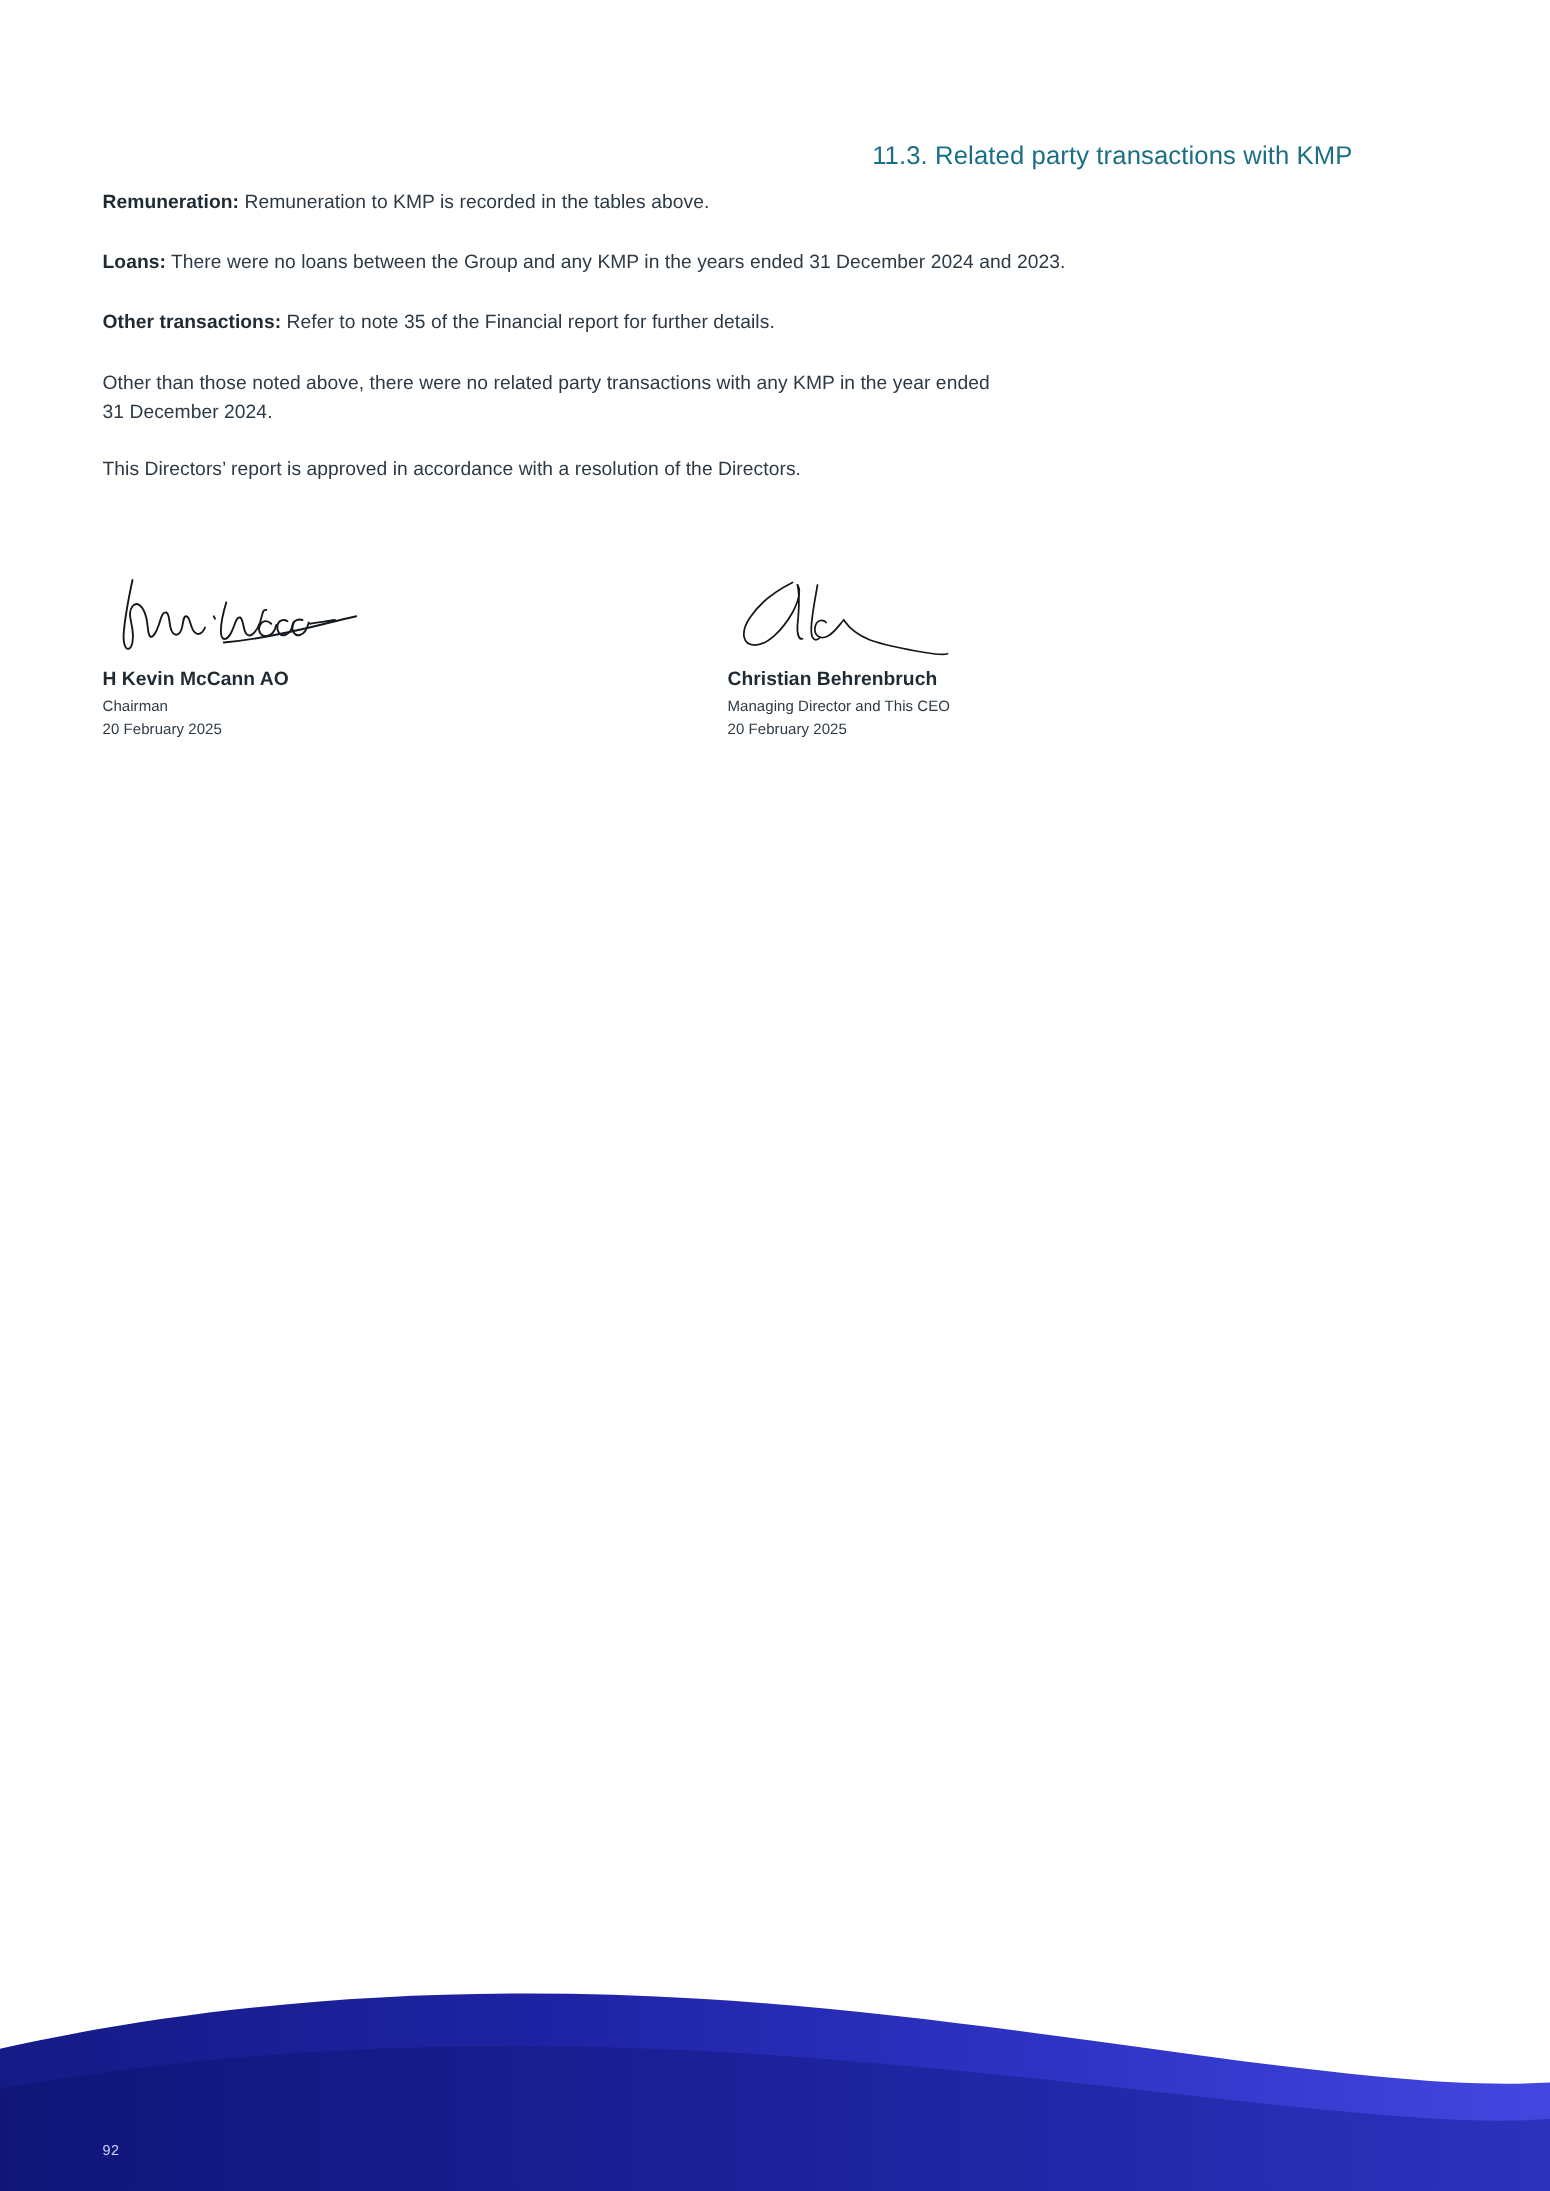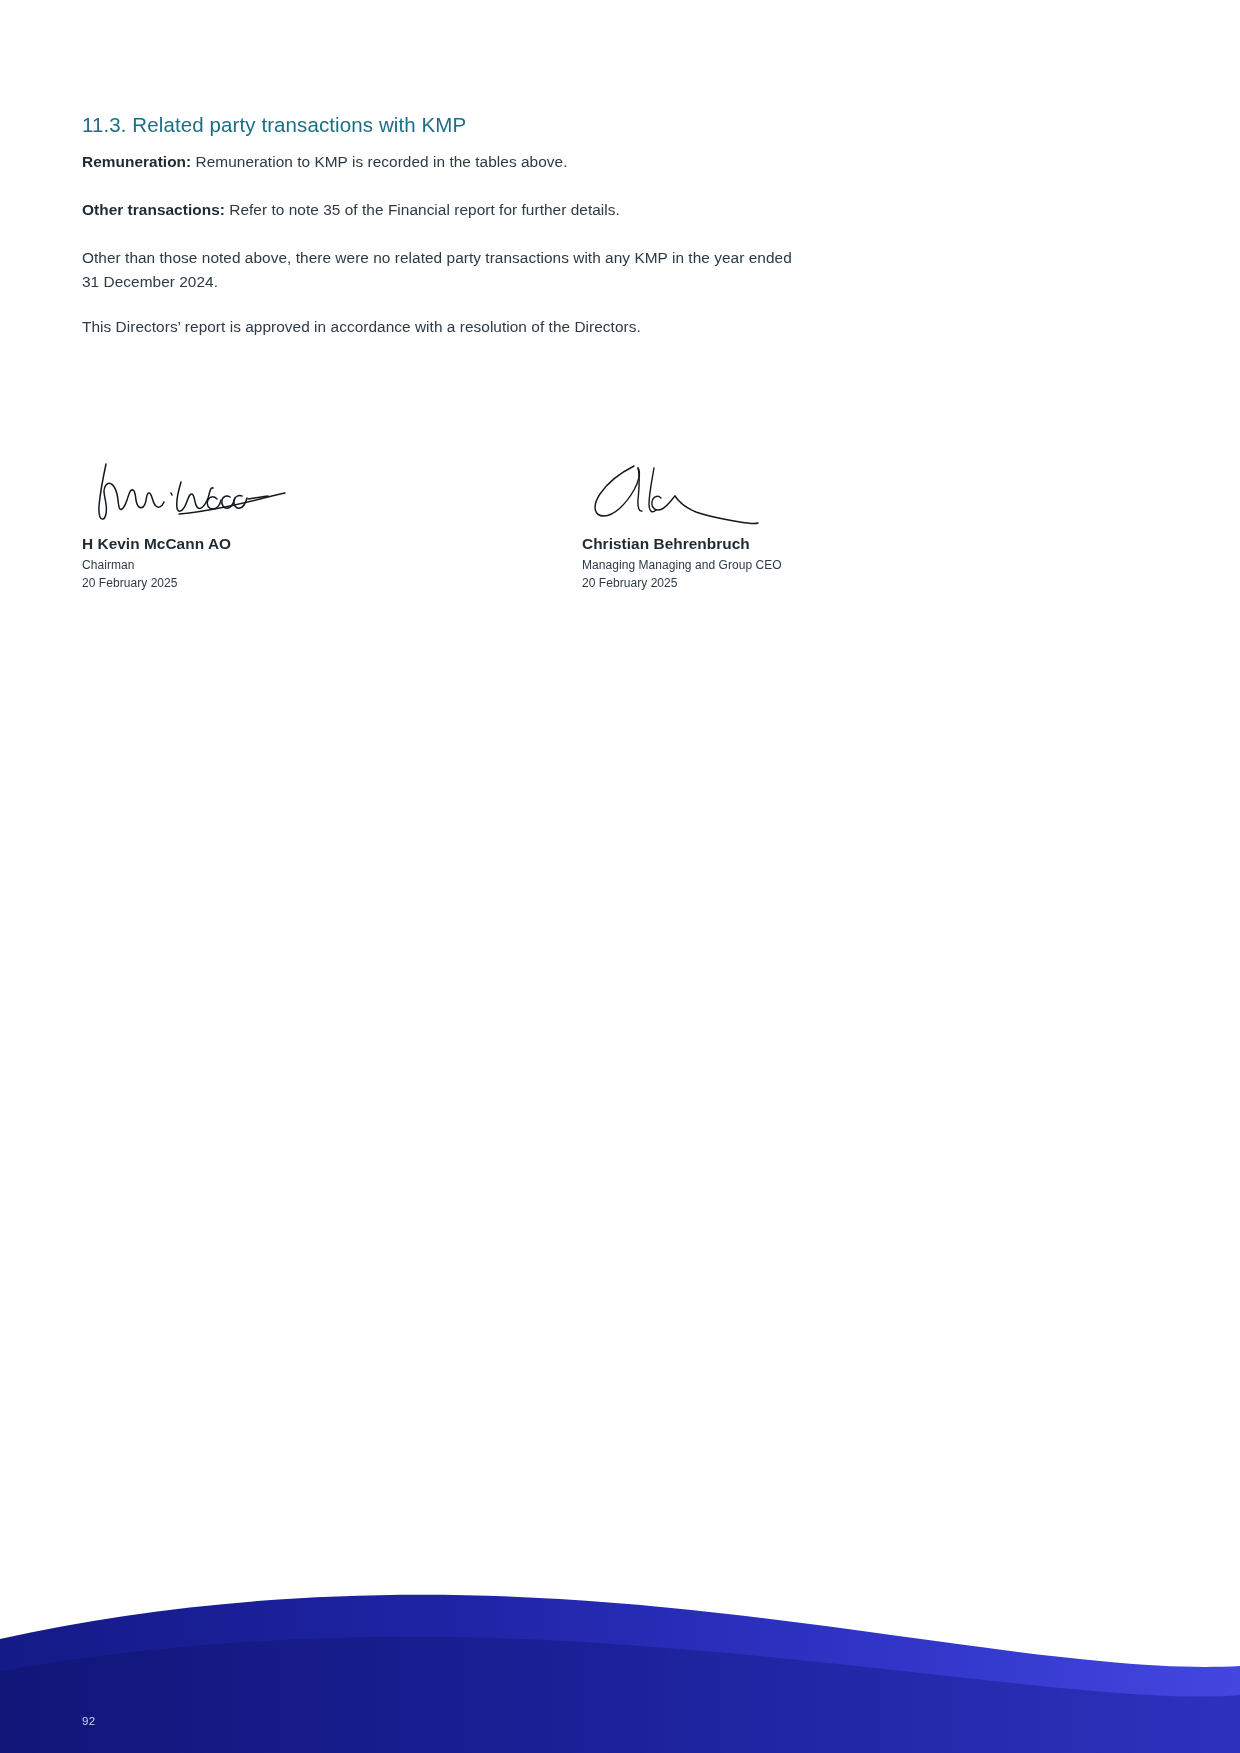--- a/index.html
+++ b/index.html
@@ -49,20 +49,21 @@
     width: 1000px;
   }
 
   h2.section-title {
     margin: 0 0 11px 0;
     font-size: 20.5px;
     font-weight: 400;
     line-height: 1.3;
     color: #1a6f84;
     letter-spacing: 0.1px;
+    text-align: right;
   }
 
   p.body {
     margin: 0 0 25px 0;
     font-size: 15.4px;
     line-height: 1.52;
     color: #2d3a45;
     letter-spacing: 0.05px;
   }
   p.body:last-child { margin-bottom: 0; }
@@ -138,20 +139,23 @@
 
 
   <div class="content">
 
     <h2 class="section-title">11.3. Related party transactions with KMP</h2>
 
     <p class="body">
       <b>Remuneration:</b><span> Remuneration to KMP is recorded in the tables above.</span>
     </p>
 
+    <p class="body">
+      <b>Loans:</b><span> There were no loans between the Group and any KMP in the years ended 31 December 2024 and 2023.</span>
+    </p>
 
     <p class="body">
       <b>Other transactions:</b><span> Refer to note 35 of the Financial report for further details.</span>
     </p>
 
     <p class="body tight">
       <span>Other than those noted above, there were no related party transactions with any KMP in the year ended</span><br>
       <span>31 December 2024.</span>
     </p>
 
@@ -187,21 +191,21 @@
           <g stroke="#13181d" stroke-width="1.4" stroke-linecap="round" stroke-linejoin="round" fill="none">
             <path d="M52 14 C40 20, 26 30, 18 42 C10 54, 12 64, 22 64 C32 64, 44 52, 52 38 C57 29, 59 20, 56 16"></path>
             <path d="M56 16 C58 24, 57 38, 56 48 C55.5 55, 57 60, 60 59"></path>
             <path d="M72 16 C70 28, 67 42, 67 52 C67 59, 70 62, 74 58"></path>
             <path d="M79 46 C76 43, 71 44, 70 50 C69 56, 74 60, 80 57 C86 54, 90 47, 93 44"></path>
             <path d="M93 44 C97 50, 104 56, 114 60 C128 65, 146 68, 158 70 C167 71.5, 173 72, 176 71"></path>
           </g>
         </svg>
       </div>
       <div class="sign-name">Christian Behrenbruch</div>
-      <div class="sign-role">Managing Managing and Group CEO</div>
+      <div class="sign-role">Managing Director and This CEO</div>
       <div class="sign-date">20 February 2025</div>
     </div>
 
   </div>
 
   <div class="footer-wave">
     <svg width="1240" height="210" viewBox="0 0 1240 210" xmlns="http://www.w3.org/2000/svg" preserveAspectRatio="none">
       <defs>
         <linearGradient id="waveGrad" x1="0" y1="0" x2="1" y2="0">
           <stop offset="0%" stop-color="#141a86"></stop>

